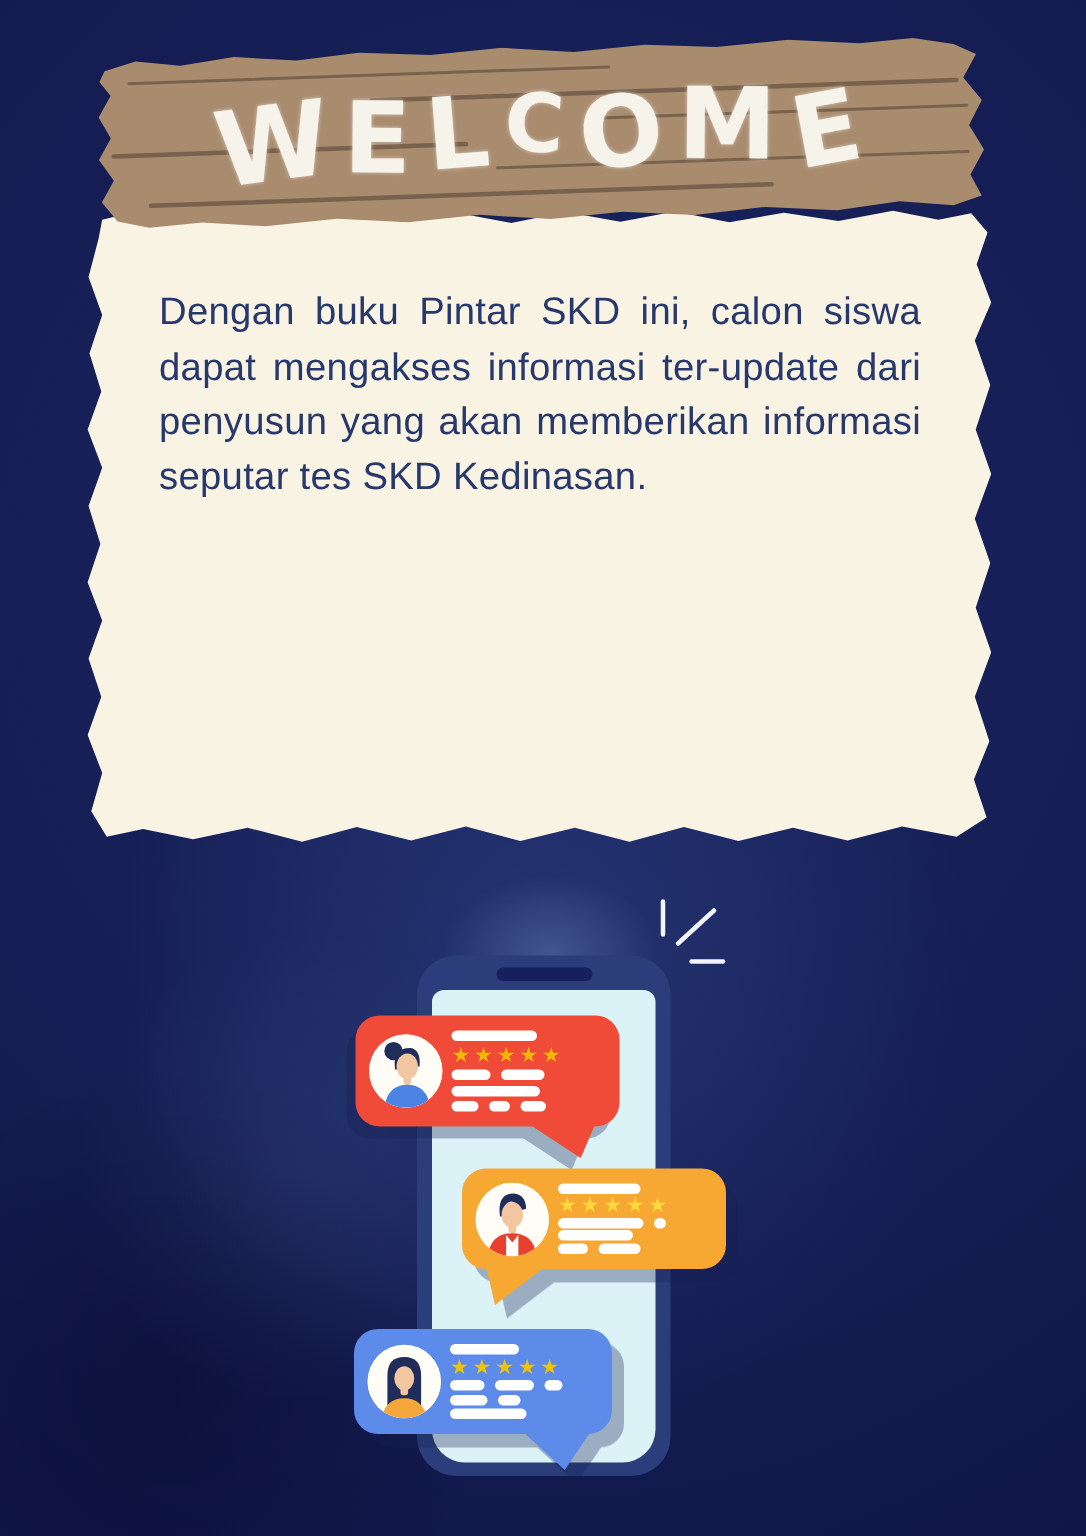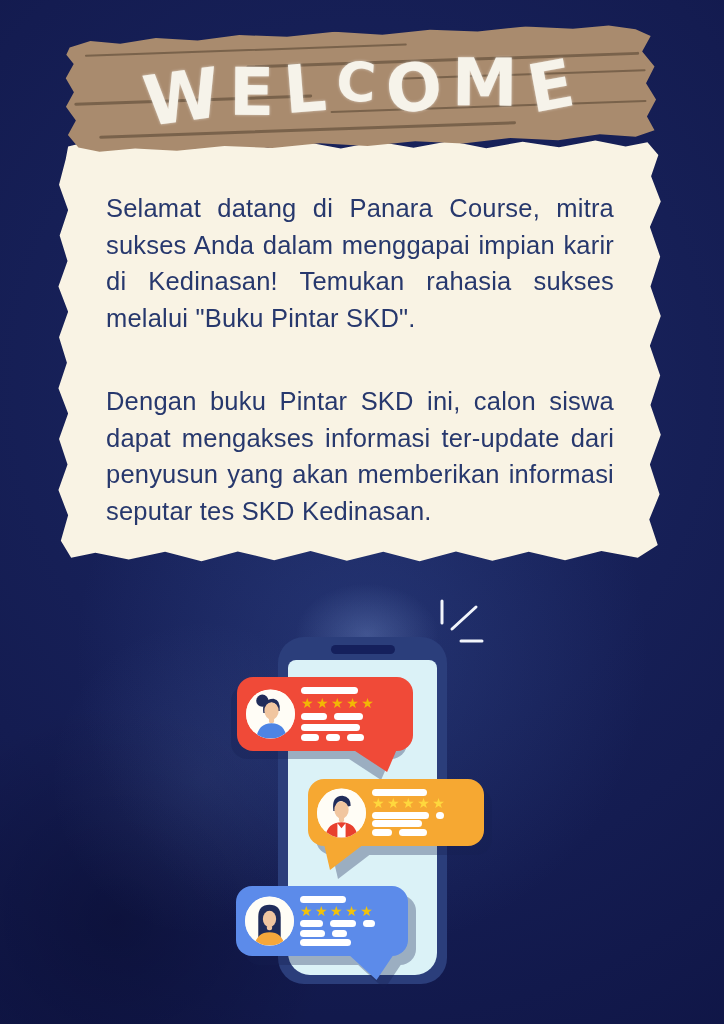--- a/index.html
+++ b/index.html
@@ -101,21 +101,20 @@
         <span>L</span>
         <span>C</span>
         <span>O</span>
         <span>M</span>
         <span>E</span>
       </h1>
   </div>
 
   <div class="paper">
     <div class="paper-inner">
-      <p>Selamat datang di Panara Course, mitra sukses Anda dalam menggapai impian karir di Kedinasan! Temukan rahasia sukses melalui "Buku Pintar SKD".</p>
       <p>Dengan buku Pintar SKD ini, calon siswa dapat mengakses informasi ter-update dari penyusun yang akan memberikan informasi seputar tes SKD Kedinasan.</p>
     </div>
   </div>
 
   <div class="illu">
     <div class="light-beam"></div>
 
     <div class="phone">
       <div class="speaker"></div>
       <div class="screen"></div>

